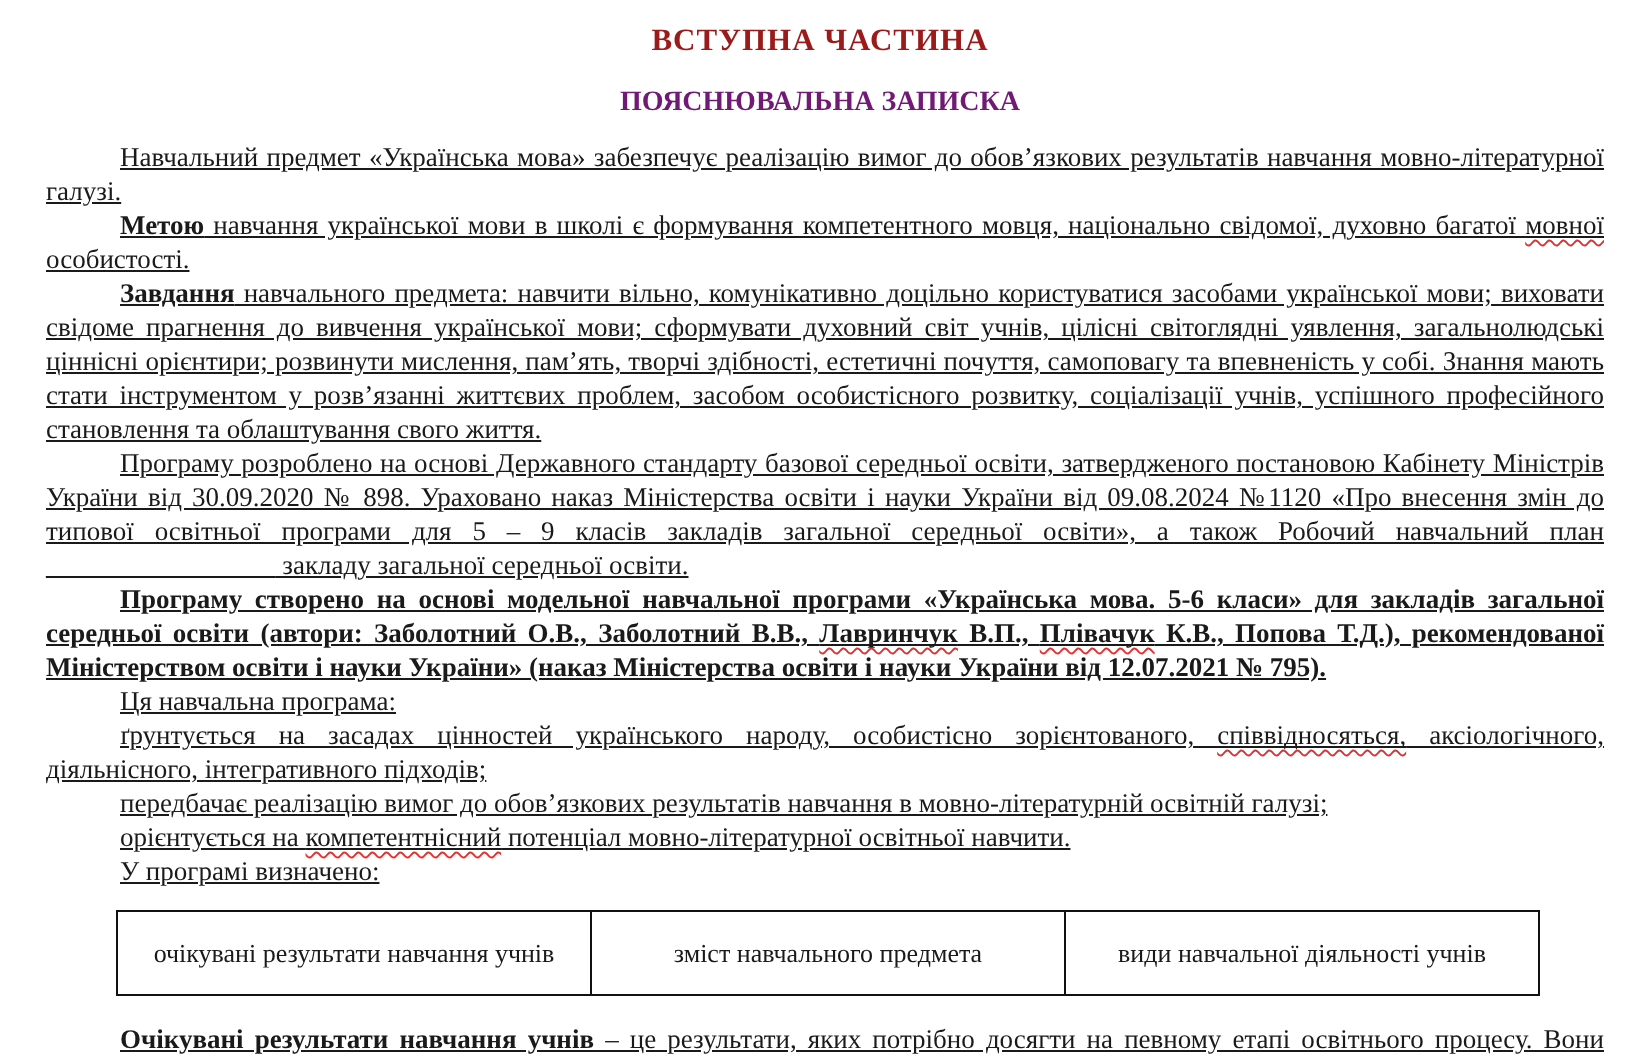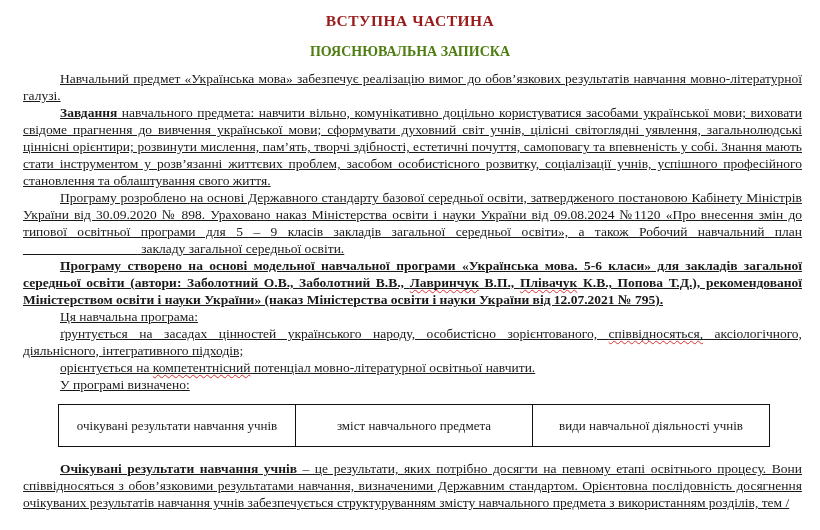--- a/index.html
+++ b/index.html
@@ -24,21 +24,21 @@
     font-weight: bold;
     font-size: 15.5px;
     letter-spacing: 0.5px;
     color: #9B1B1B;
   }
   .doc-subtitle {
     margin: 14px 0 10px 0;
     text-align: center;
     font-weight: bold;
     font-size: 14px;
-    color: #4d7c0f;
+    color: #701a75;
   }
   .doc-body {
     margin: 0 18px 0 23px;
     text-align: justify;
   }
   p { margin: 0; text-decoration: underline; }
   .ind { text-indent: 37px; }
   .b { font-weight: bold; }
   .u {
     text-decoration: underline;
@@ -73,31 +73,33 @@
 <div class="doc">
 
   <h1 class="doc-title">ВСТУПНА ЧАСТИНА</h1>
 
   <h2 class="doc-subtitle">ПОЯСНЮВАЛЬНА ЗАПИСКА</h2>
 
   <div class="doc-body">
 
     <p class="ind"><span>Навчальний предмет «Українська мова» забезпечує реалізацію вимог до обов’язкових результатів навчання мовно-літературної галузі.</span></p>
 
+    <p class="ind"><span class="b">Метою</span><span> навчання української мови в школі є формування компетентного мовця, національно свідомої, духовно багатої </span><span class="u"><span class="w">мовної</span></span><span> особистості.</span></p>
 
     <p class="ind"><span class="b">Завдання</span><span> навчального предмета: навчити вільно, комунікативно доцільно користуватися засобами української мови; виховати свідоме прагнення до вивчення української мови; сформувати духовний світ учнів, цілісні світоглядні уявлення, загальнолюдські ціннісні орієнтири; розвинути мислення, пам’ять, творчі здібності, естетичні почуття, самоповагу та впевненість у собі. Знання мають стати інструментом у розв’язанні життєвих проблем, засобом особистісного розвитку, соціалізації учнів, успішного професійного становлення та облаштування свого життя.</span></p>
 
     <p class="ind"><span>Програму розроблено на основі Державного стандарту базової середньої освіти, затвердженого постановою Кабінету Міністрів України від 30.09.2020 № 898. Ураховано наказ  Міністерства освіти і науки України від 09.08.2024 №1120 «Про внесення змін до типової освітньої програми для 5 – 9 класів закладів загальної середньої освіти», а також Робочий навчальний план </span><span>_________________</span><span> закладу загальної середньої освіти.</span></p>
 
     <p class="ind b"><span>Програму створено на основі  модельної навчальної програми «Українська мова. 5-6 класи» для закладів загальної середньої освіти (автори: Заболотний О.В., Заболотний В.В., </span><span class="w">Лавринчук</span><span> В.П., </span><span class="w">Плівачук</span><span> К.В., Попова Т.Д.), рекомендованої Міністерством освіти і науки України» (наказ Міністерства освіти і науки України від 12.07.2021 № 795).</span></p>
 
     <p class="ind"><span>Ця навчальна програма:</span></p>
 
     <p class="ind"><span>ґрунтується на засадах цінностей українського народу, особистісно зорієнтованого, </span><span class="u"><span class="w">співвідносяться,</span></span><span> аксіологічного, діяльнісного, інтегративного підходів;</span></p>
 
+    <p class="ind"><span>передбачає реалізацію вимог до обов’язкових результатів навчання в мовно-літературній освітній галузі;</span></p>
 
 
     <p class="ind"><span>орієнтується на </span><span class="u"><span class="w">компетентнісний</span></span><span> потенціал мовно-літературної освітньої навчити.</span></p>
 
     <p class="ind"><span>У програмі визначено:</span></p>
 
     <table class="doc-table">
       <tbody>
         <tr>
           <td>очікувані результати навчання учнів</td>

